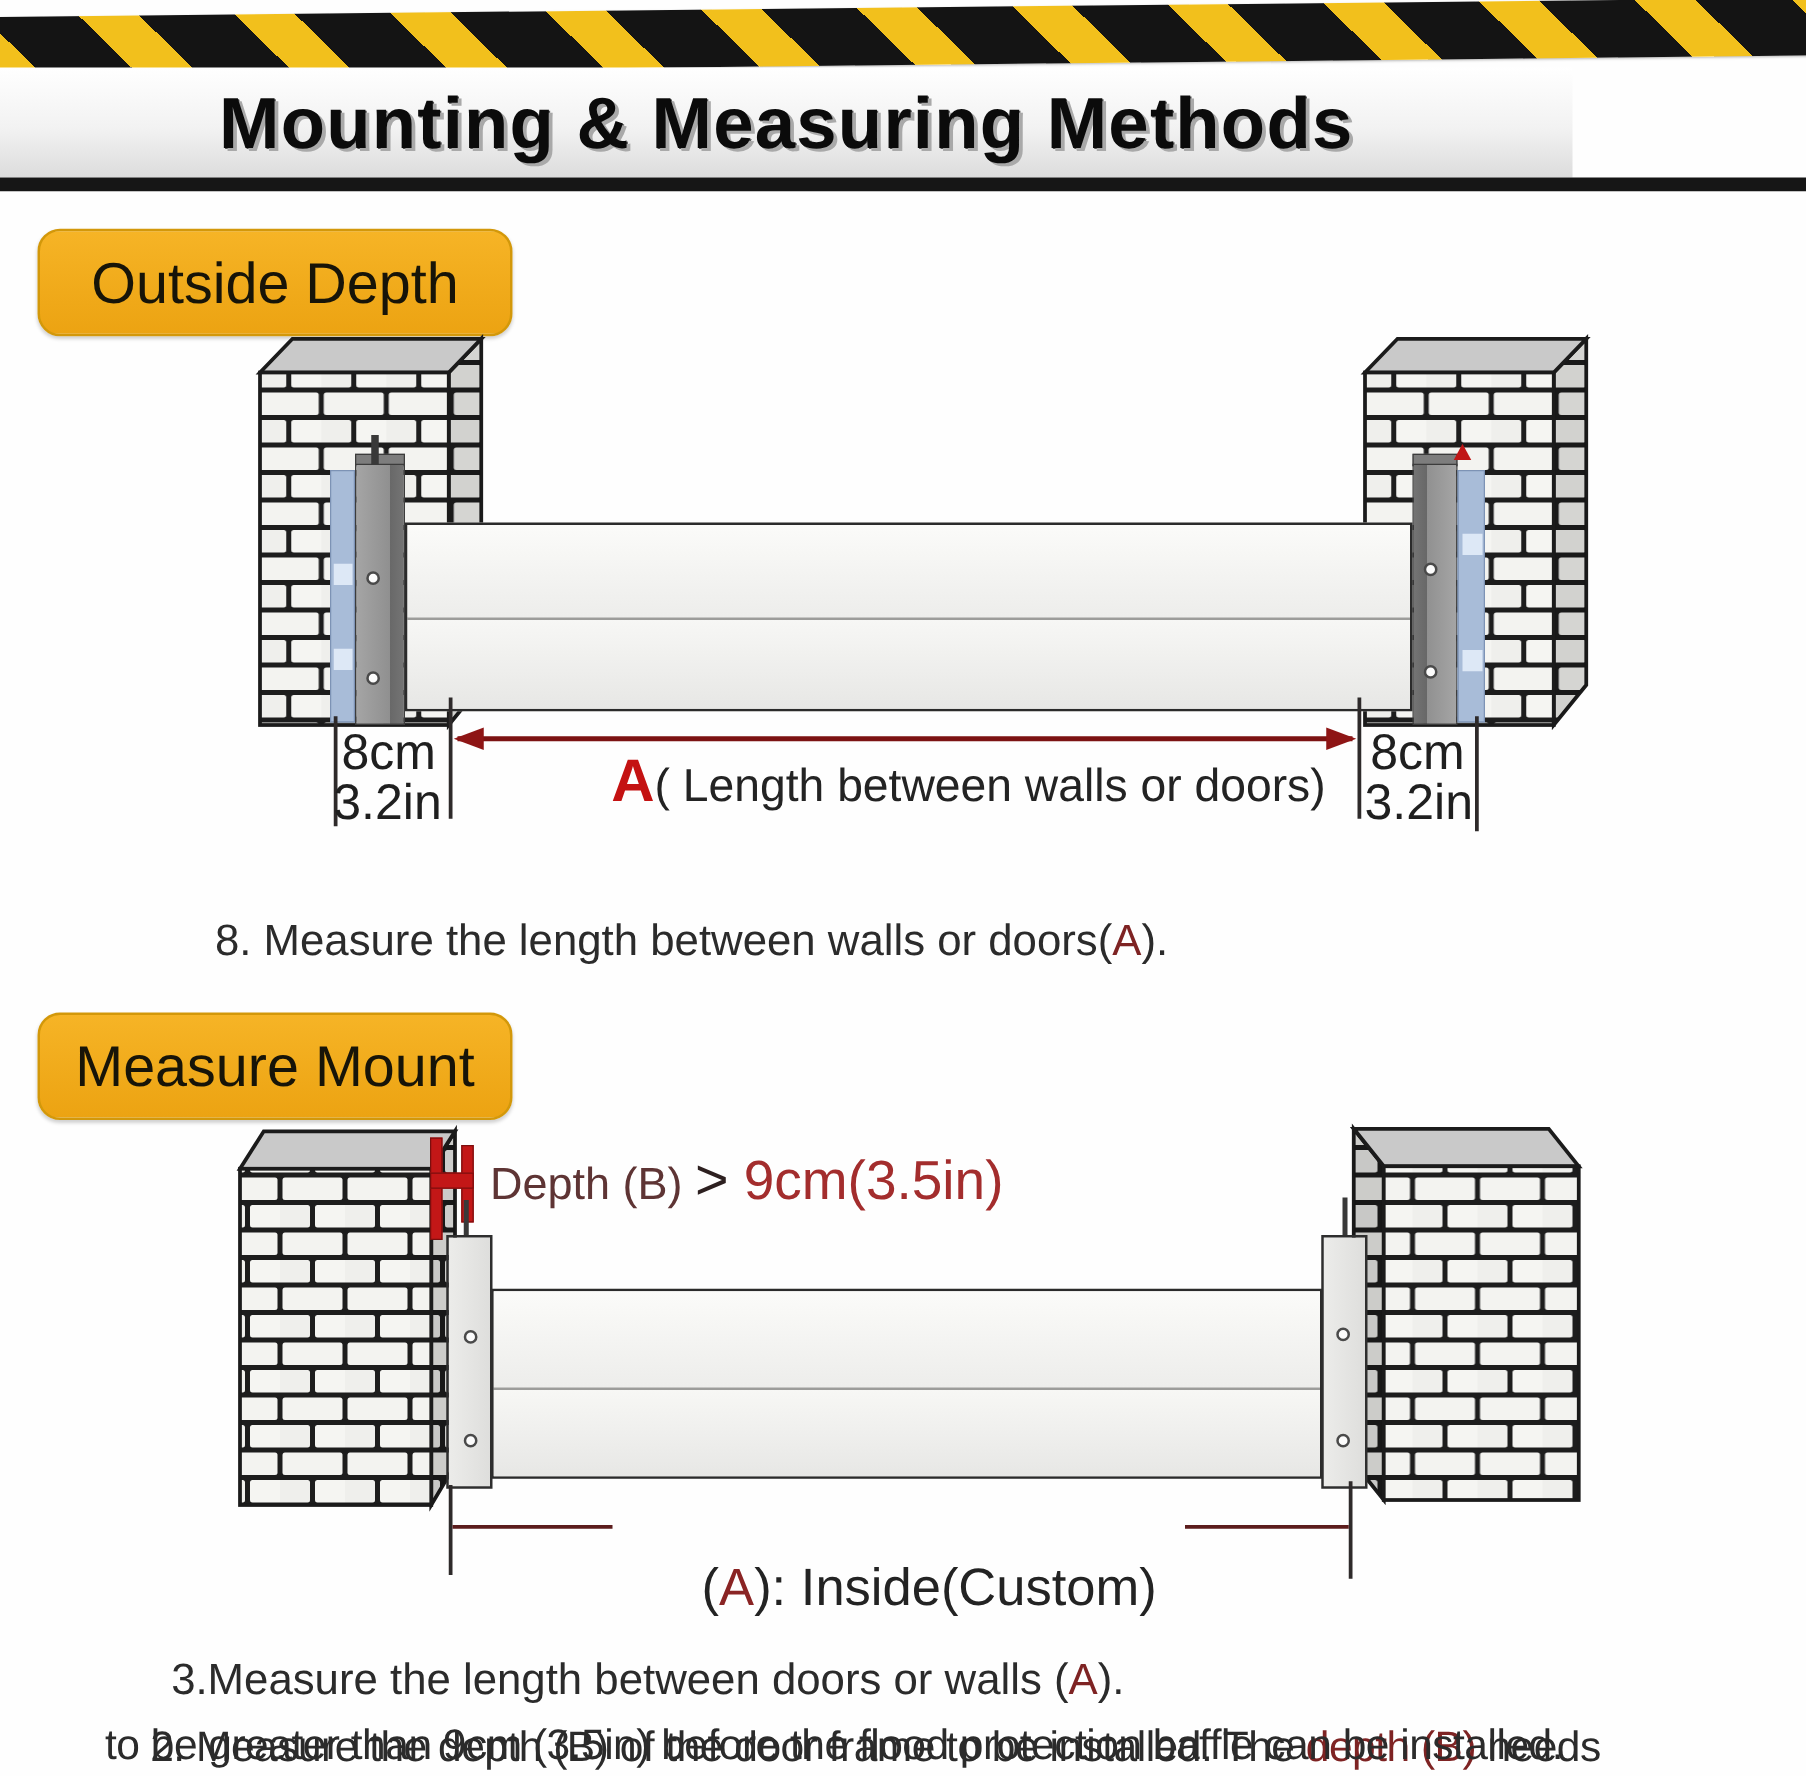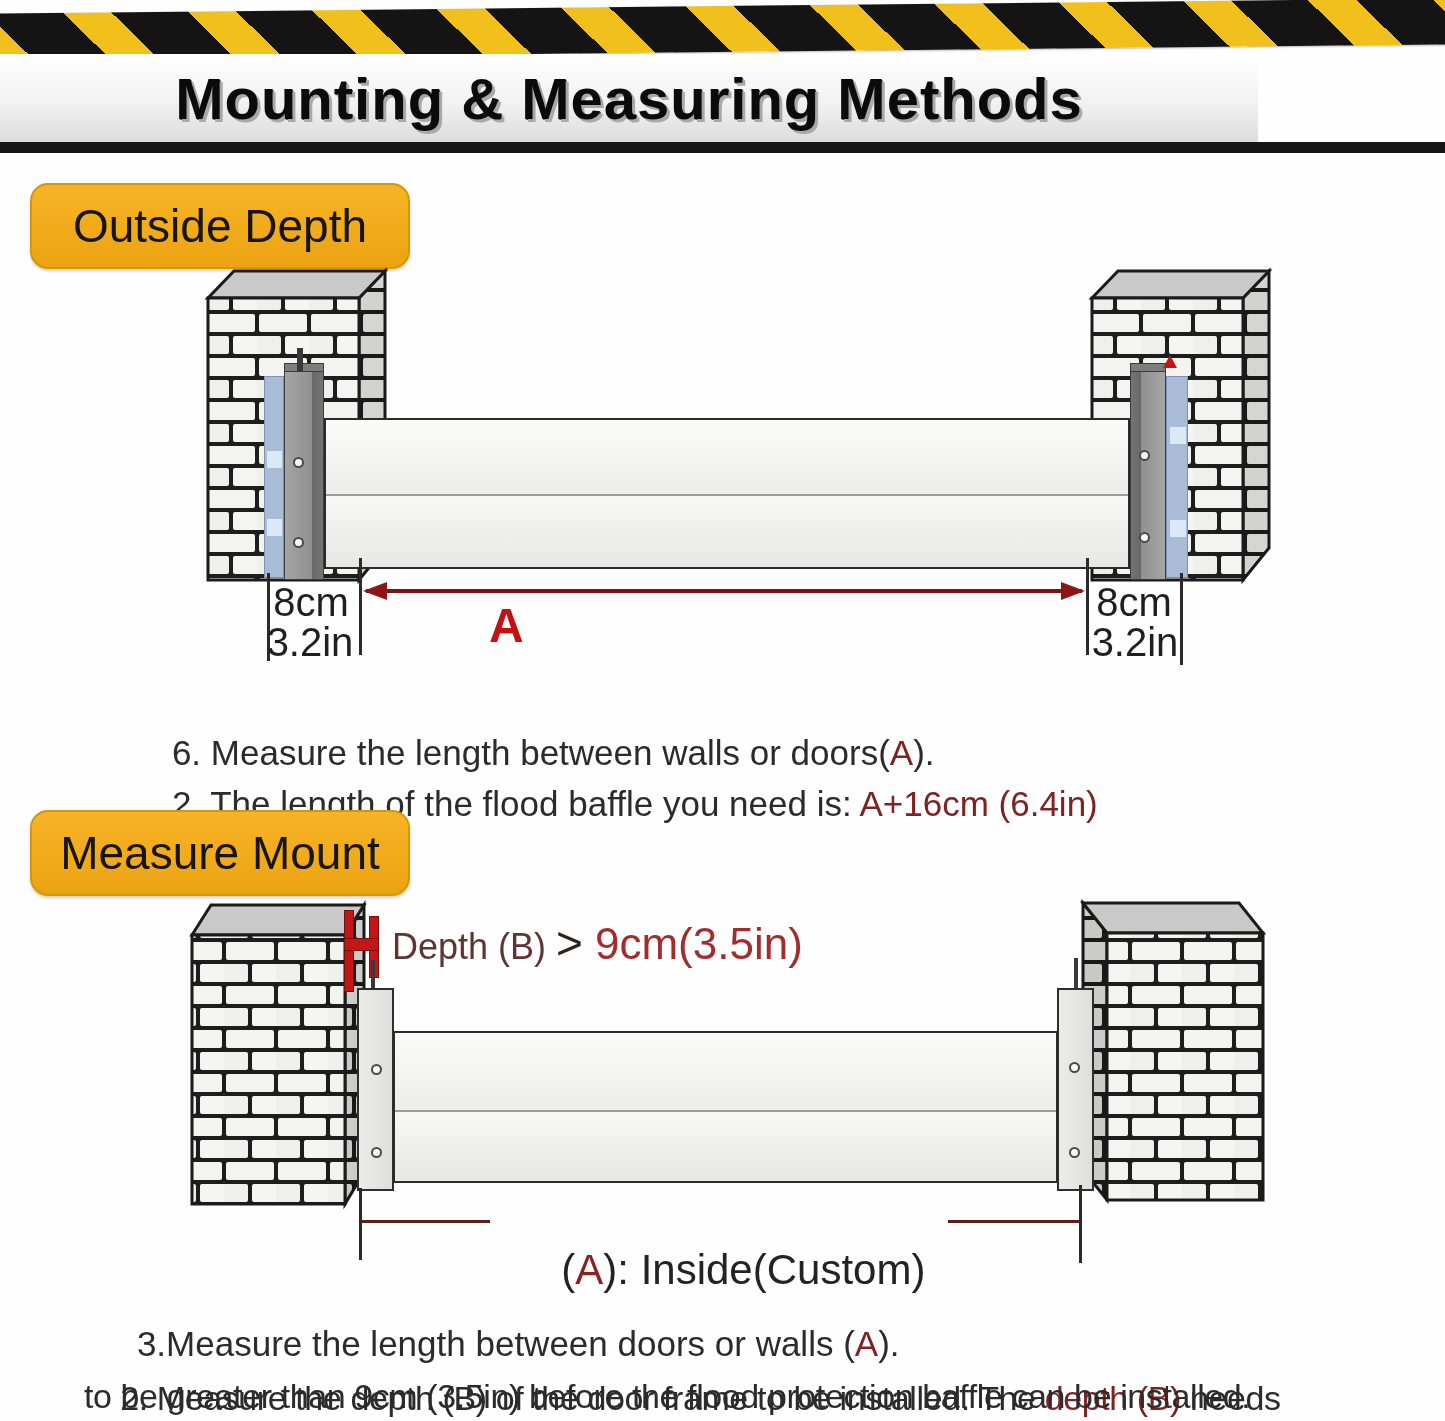--- a/index.html
+++ b/index.html
@@ -149,28 +149,25 @@
   <div class="arrowline" style="left:366px;top:589px;width:716px"></div>
   <div class="ah left" style="left:363px;top:582px"></div>
   <div class="ah right" style="left:1061px;top:582px"></div>
 
   <div class="mlabel" style="left:266px;top:580px;width:90px">8cm</div>
   <div class="mlabel" style="left:260px;top:620px;width:100px">3.2in</div>
   <div class="mlabel" style="left:1090px;top:580px;width:88px">8cm</div>
   <div class="mlabel" style="left:1088px;top:620px;width:94px">3.2in</div>
 
   <div class="spanlabel" style="left:489px;top:598px">
-    <span class="letterA">A</span>
+    <span class="letterA">A</span><span class="ltext">( Length between walls or doors)</span>
   </div>
 
   <div class="instr" style="left:133px;top:693px">
-    <span>6. Measure the length between walls or doors(</span><span class="hl">A</span><span>).</span>
-  </div>
-  <div class="instr" style="left:133px;top:744px">
-    <span>2. The length of the flood baffle you need is: </span><span class="hl">A+16cm (6.4in)</span><span></span>
+    <span>8. Measure the length between walls or doors(</span><span class="hl">A</span><span>).</span>
   </div>
 
   <div class="badge" style="top:810px">
     <span>Measure Mount</span>
   </div>
 
   <svg class="pillar" style="left:172px;top:896px" width="196" height="312">
     <polygon points="173,39 192,9 192,276 173,308" fill="url(#brick)" stroke="#1b1b1b" stroke-width="3"></polygon>
     <polygon points="173,39 192,9 192,276 173,308" fill="rgba(0,0,0,0.16)"></polygon>
     <polygon points="20,39 39,9 192,9 173,39" fill="#c9c9c9" stroke="#1b1b1b" stroke-width="3"></polygon>

